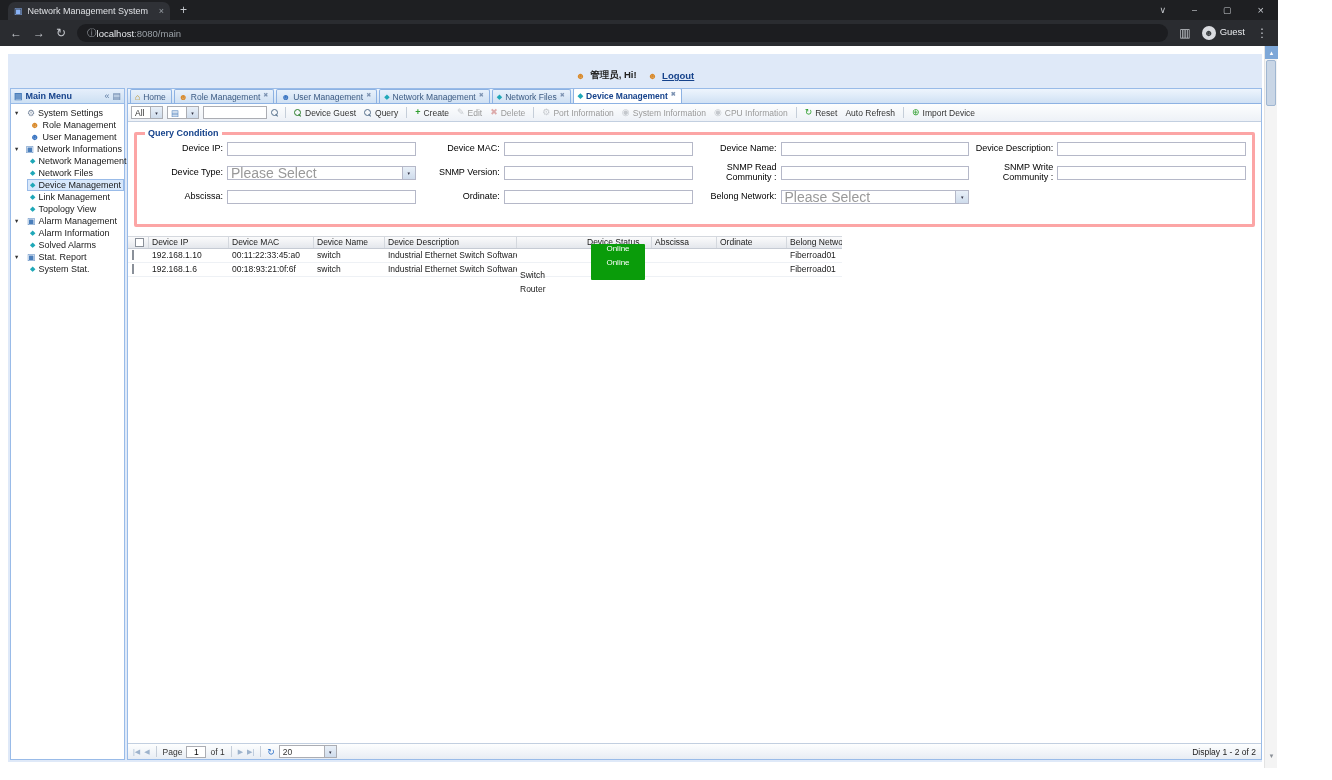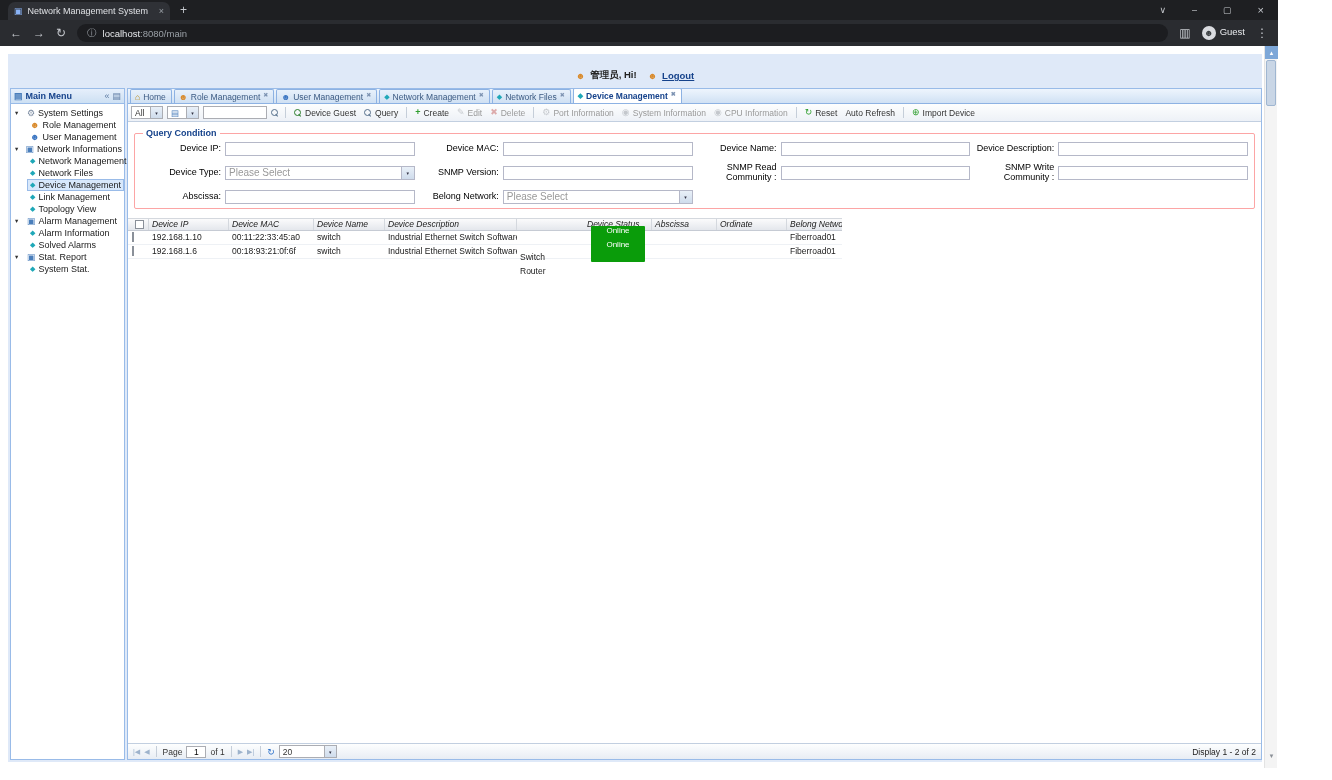--- a/index.html
+++ b/index.html
@@ -12,21 +12,21 @@
           display:flex; align-items:center; gap:5px; padding:0 6px; color:#dfe1e5; font-size:9px; }
   .favicon { font-size:9px; color:#8ab4f8; line-height:1; }
   .btab .title { white-space:nowrap; overflow:hidden; flex:1; }
   .tclose { color:#9aa0a6; font-size:9px; }
   .newtab { color:#c6c9ce; font-size:12px; margin:0 0 3px 10px; }
   .winctl { margin-left:auto; display:flex; align-items:center; gap:26px; padding-right:14px; height:100%;
             color:#c6c9ce; font-size:9px; }
   .navbar { height:26px; background:#2a2c30; display:flex; align-items:center; gap:11px; padding:0 10px; color:#c6c9ce; }
   .navico { font-size:12px; line-height:1; }
   .urlpill { flex:1; height:18px; background:#1c1d20; border-radius:10px; display:flex; align-items:center;
-             gap:6px; padding:0 10px; font-size:9.5px; color:#9aa0a6; }
+             padding:0 10px; font-size:9.5px; color:#9aa0a6; }
   .urlhost { color:#e8eaed; }
   .profile { display:flex; align-items:flex-start; gap:4px; color:#e8eaed; font-size:9.5px; }
   .avatar { width:14px; height:14px; border-radius:50%; background:#dadce0; color:#3c4043; font-size:9px;
             display:flex; align-items:center; justify-content:center; }
 
   
   .page { position:absolute; left:0; top:46px; width:1278px; height:722px; background:#fff; }
   .viewport { position:absolute; left:8px; top:8px; width:1254px; height:708px; background:#dfe9f8; }
   .scrollbar { position:absolute; left:1264px; top:0; width:13px; height:722px; background:#f4f4f4; border-left:1px solid #e3e3e3; }
   .sb-up { position:absolute; top:0; left:0; width:13px; height:13px; background:#7da7d8; color:#fff; font-size:6px;
@@ -92,35 +92,35 @@
                        display:flex; align-items:center; justify-content:center; font-size:5px; color:#334; }
   .tb-input { height:13px; width:64px; border:1px solid #abadb3; font-size:8.5px; padding:0 2px; font-family:inherit; }
   .tb-btn { display:flex; align-items:center; gap:3px; padding:1px 2px; white-space:nowrap; }
   .tb-btn .bi { font-size:9px; line-height:1; }
   .tb-btn.disabled { color:#9a9a9a; }
   .tb-btn.disabled .bi, .tb-btn.disabled .ico-mag { opacity:.45; }
   .tb-sep { width:1px; height:11px; background:#c5ced9; margin:0 2px; }
 
   
   .content { flex:1; background:#fff; display:flex; flex-direction:column; position:relative; overflow:hidden; }
-  fieldset.qc { margin:6px 6px 0; border:1px solid #fca5a5; border-radius:2px; padding:2px 6px 4px; background:#fff; }
+  fieldset.qc { margin:6px 6px 0; border:3px solid #fca5a5; border-radius:2px; padding:2px 6px 20px; background:#fff; }
   fieldset.qc legend { font-size:9px; font-weight:bold; color:#15428b; padding:0 3px; margin-left:2px; }
   .form-grid { display:grid; grid-template-columns:repeat(4,1fr); row-gap:7px; column-gap:4px; margin-top:2px; }
   .ffield { display:flex; align-items:center; }
   .flabel { width:84px; text-align:right; font-size:9px; color:#000; padding-right:4px; line-height:1.1; }
   .finput { flex:1; height:14px; border:1px solid #b5b8c8; font-size:8.5px; padding:0 2px; font-family:inherit; min-width:0; }
   .fcombo { flex:1; height:14px; border:1px solid #b5b8c8; background:#fff; display:flex; align-items:center; min-width:0; }
-  .fcombo .val { flex:1; padding:0 3px; font-size:10px; color:#999; white-space:nowrap; overflow:hidden; }
+  .fcombo .val { flex:1; padding:0 3px; font-size:14px; color:#999; white-space:nowrap; overflow:hidden; }
   .fcombo .trigger { width:13px; height:100%; border-left:1px solid #b5b8c8; background:linear-gradient(#e9f0f8,#cfdcec);
                      display:flex; align-items:center; justify-content:center; font-size:5px; color:#334; }
 
   
   .grid { margin-top:9px; font-size:8.5px; color:#1a1a1a; }
   .ghead { display:flex; height:13px; background:linear-gradient(#fbfbfc,#e4e7ec); border-top:1px solid #d4d8de; border-bottom:1px solid #c6cbd4; width:714px; }
-  .gh { border-right:1px solid #d4d8de; display:flex; align-items:center; padding-left:3px; white-space:nowrap; overflow:hidden;font-style:italic; }
+  .gh { border-right:1px solid #d4d8de; display:flex; align-items:center; padding-left:3px; white-space:nowrap; overflow:hidden; }
   .grow { display:flex; height:14px; align-items:center; border-bottom:1px solid #eef1f5; width:714px; }
   .gc { padding-left:3px; white-space:nowrap; overflow:hidden; }
   .w-cb{width:21px; flex:0 0 21px;} .w-ip{width:80px; flex:0 0 80px;} .w-mac{width:85px; flex:0 0 85px;}
   .w-name{width:71px; flex:0 0 71px;} .w-desc{width:132px; flex:0 0 132px;} .w-type{width:67px; flex:0 0 67px;margin-top:40px;}
   .w-status{width:68px; flex:0 0 68px; display:flex; justify-content:center;} .w-abs{width:65px; flex:0 0 65px;}
   .w-ord{width:70px; flex:0 0 70px;} .w-net{width:55px; flex:0 0 55px; border-right:none;}
   .cb { width:9px; height:9px; border:1px solid #8a9099; background:#fff; margin-left:4px; }
   .badge { background:#0a9c0a; color:#fff; font-size:8px; height:22px; line-height:10px; padding:0 15px; border-radius:1px; }
 
   
@@ -420,20 +420,24 @@
 
                 <div class="ffield">
                     <span class="flabel">SNMP Write Community :</span>
                     <input class="finput" value="" style="">
                   </div>
                 <div class="ffield">
                     <span class="flabel">Abscissa:</span>
                     <input class="finput" value="" style="">
                   </div>
                 <div class="ffield">
+                    <span class="flabel">Ordinate:</span>
+                    <input class="finput" value="" style="">
+                  </div>
+                <div class="ffield">
                     <span class="flabel">Belong Network:</span>
                     <div class="fcombo">
                       <span class="val">Please Select</span>
                       <span class="trigger g-arrow"></span>
                     </div>
                   </div>
               </div>
             </fieldset>
 
             <div class="grid">

